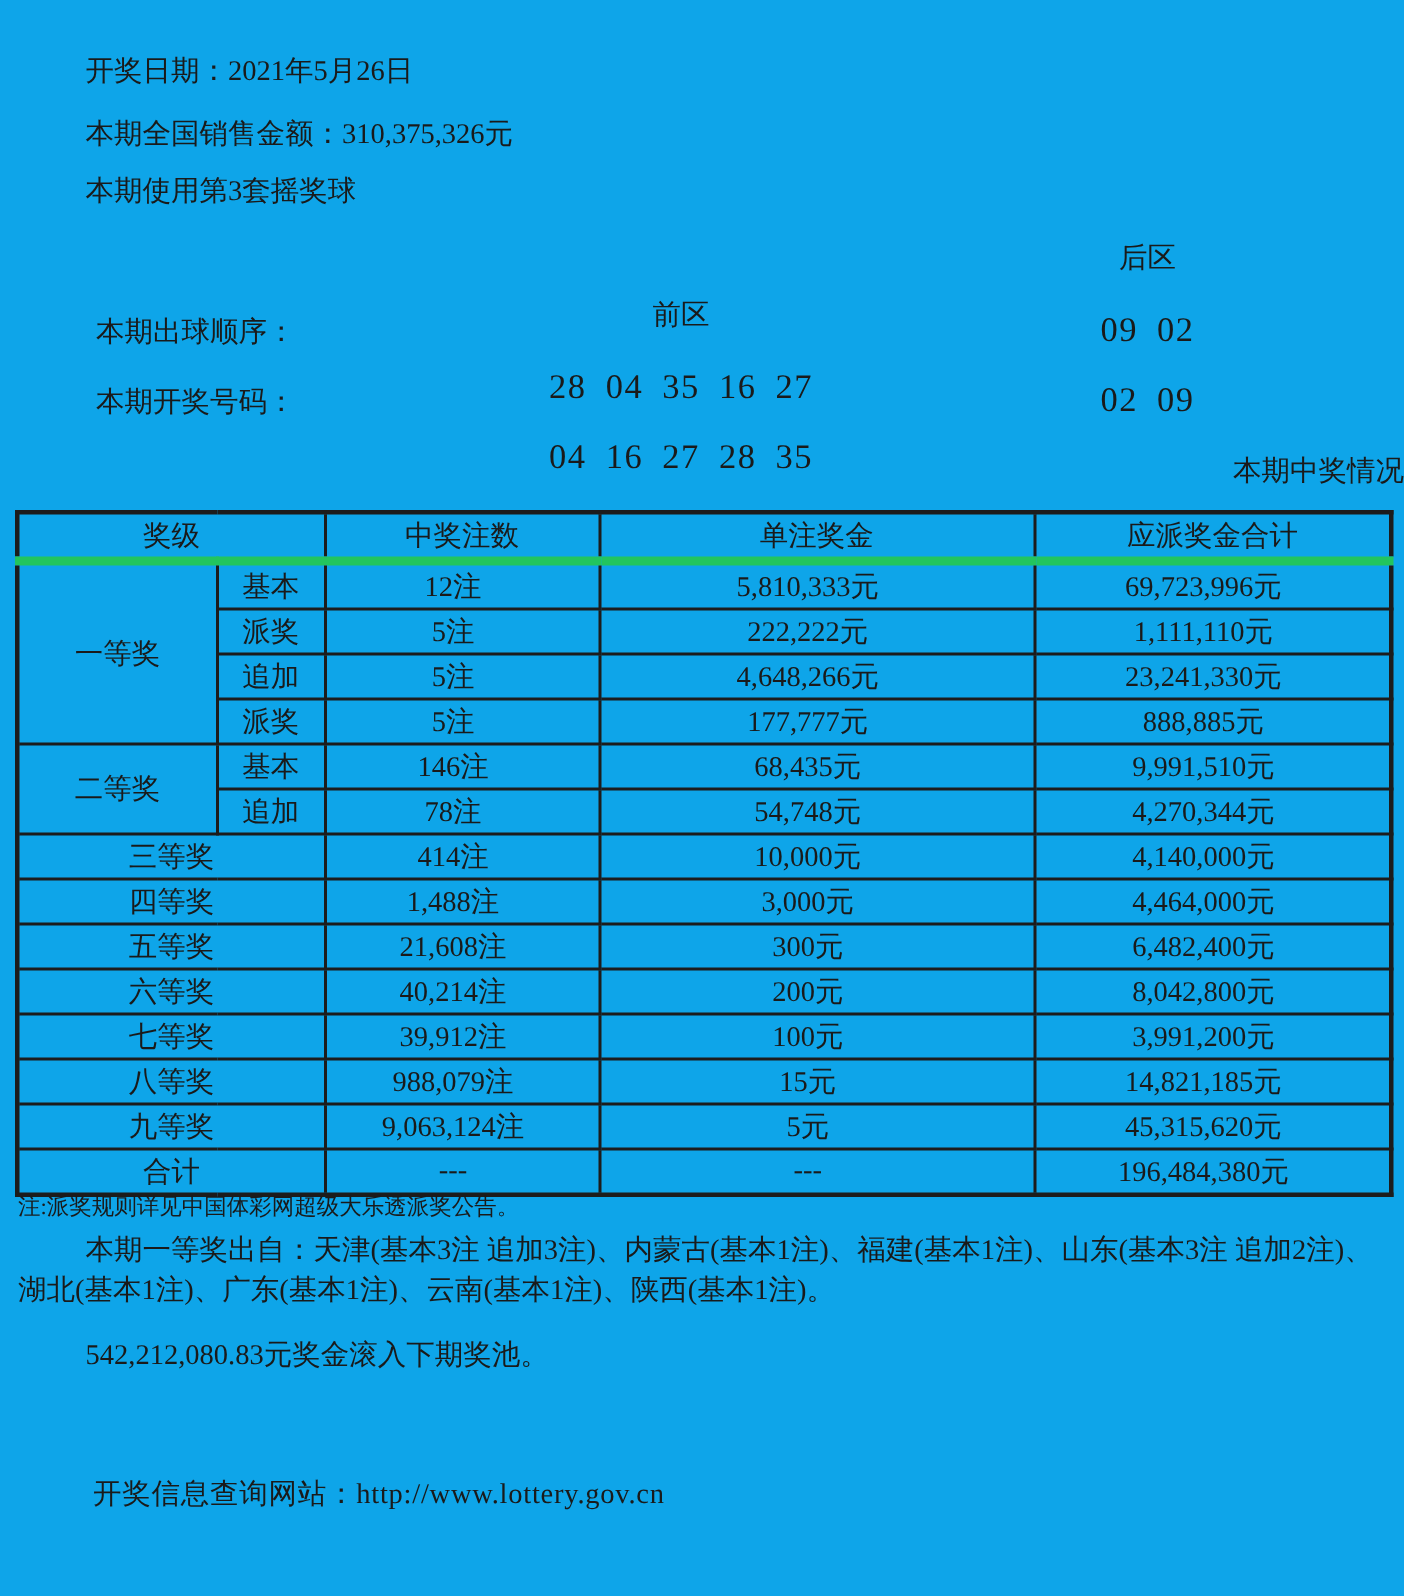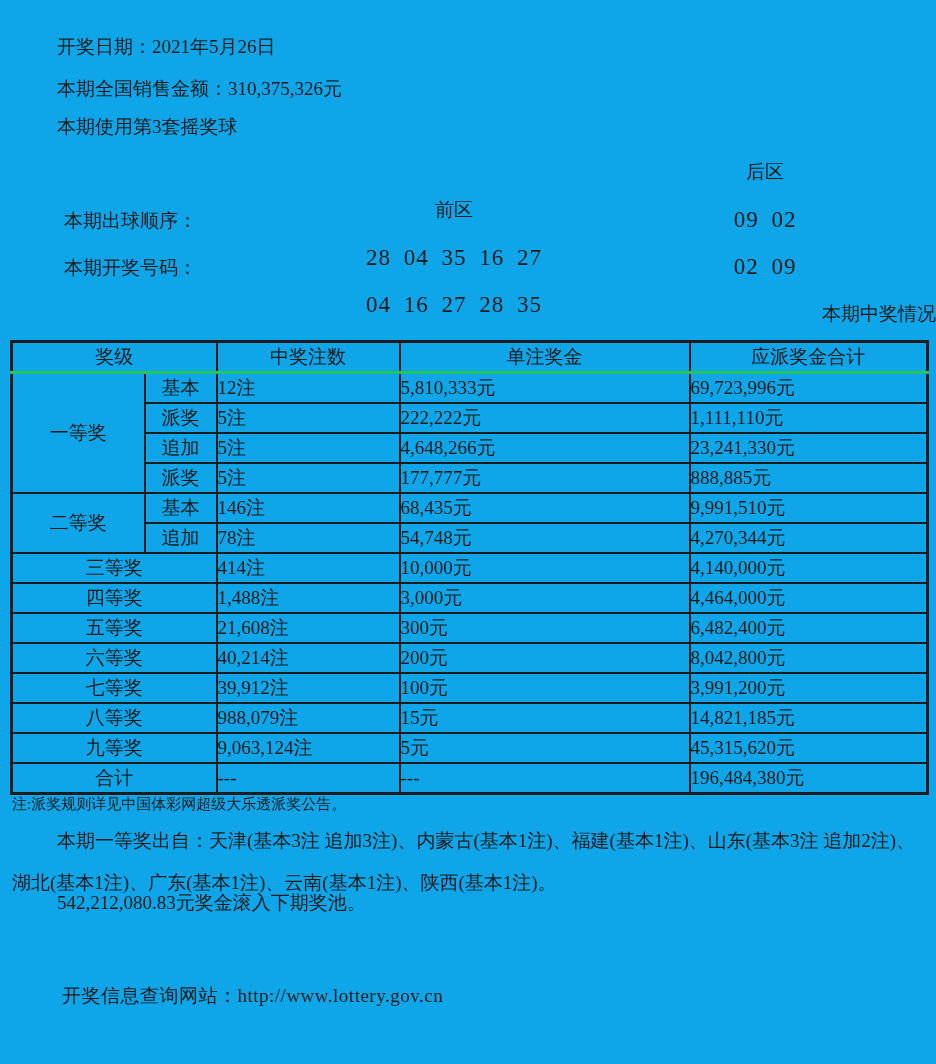--- a/index.html
+++ b/index.html
@@ -32,32 +32,32 @@
     color: #1a1a1a;
     border: 3px solid #1c1c1c;
   }
   table.prize th, table.prize td {
     border: 2px solid #1c1c1c;
     height: 28px;
     padding: 0;
     font-weight: normal;
     overflow: hidden;
   }
-  table.prize thead th { border-bottom: 3px solid #22c55e; }
+  table.prize thead th { border-bottom: 6px solid #22c55e; }
   .c-center { text-align: center; }
-  .c-num { text-align: left; padding-right: 12px !important; margin-left: 31px; }
+  .c-num { text-align: center; padding-right: 12px !important; margin-left: 31px; }
 
   
   .rule-note { left: 12px; top: 795px; font-size: 15px; }
   .origin-par {
     position: absolute;
     left: 12px; top: 820px;
     width: 910px;
     text-indent: 45px;
-    line-height: 42px;
+    line-height: 27px;
     white-space: normal;
   }
   .rollover { left: 57px; top: 890px; text-align: right; }
   .deadline { left: 57px; top: 936px; }
   .website  { left: 62px; top: 983px; letter-spacing: 0.5px; }
 </style>
 </head>
 <body>
 
 <div class="page">

